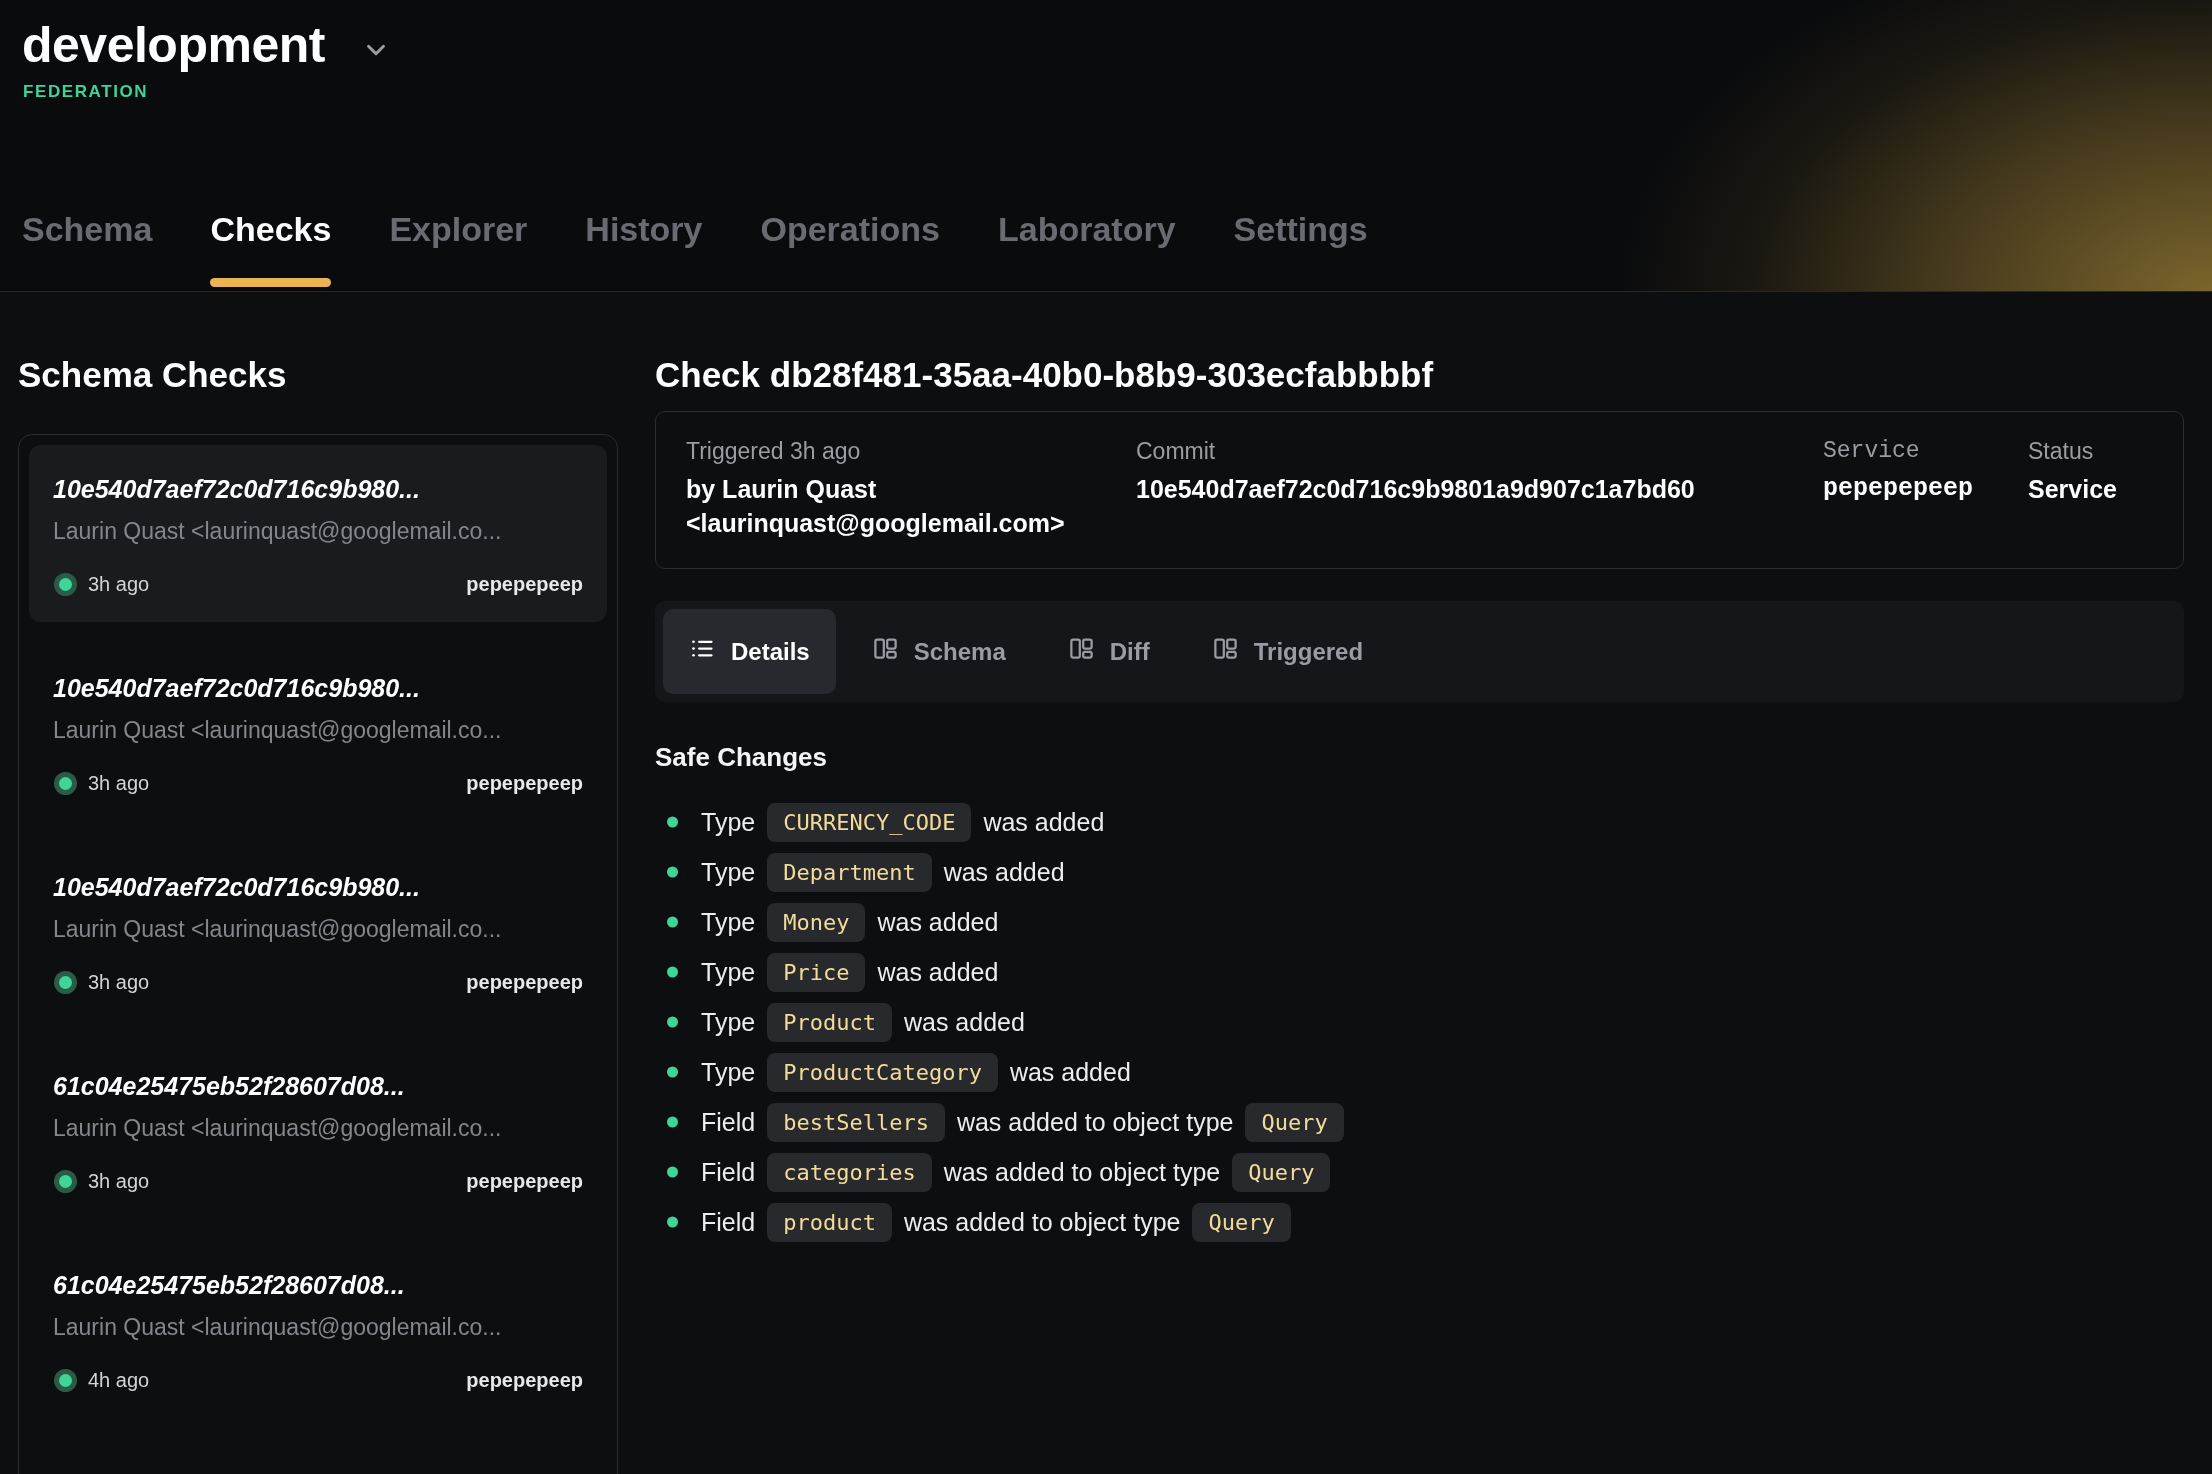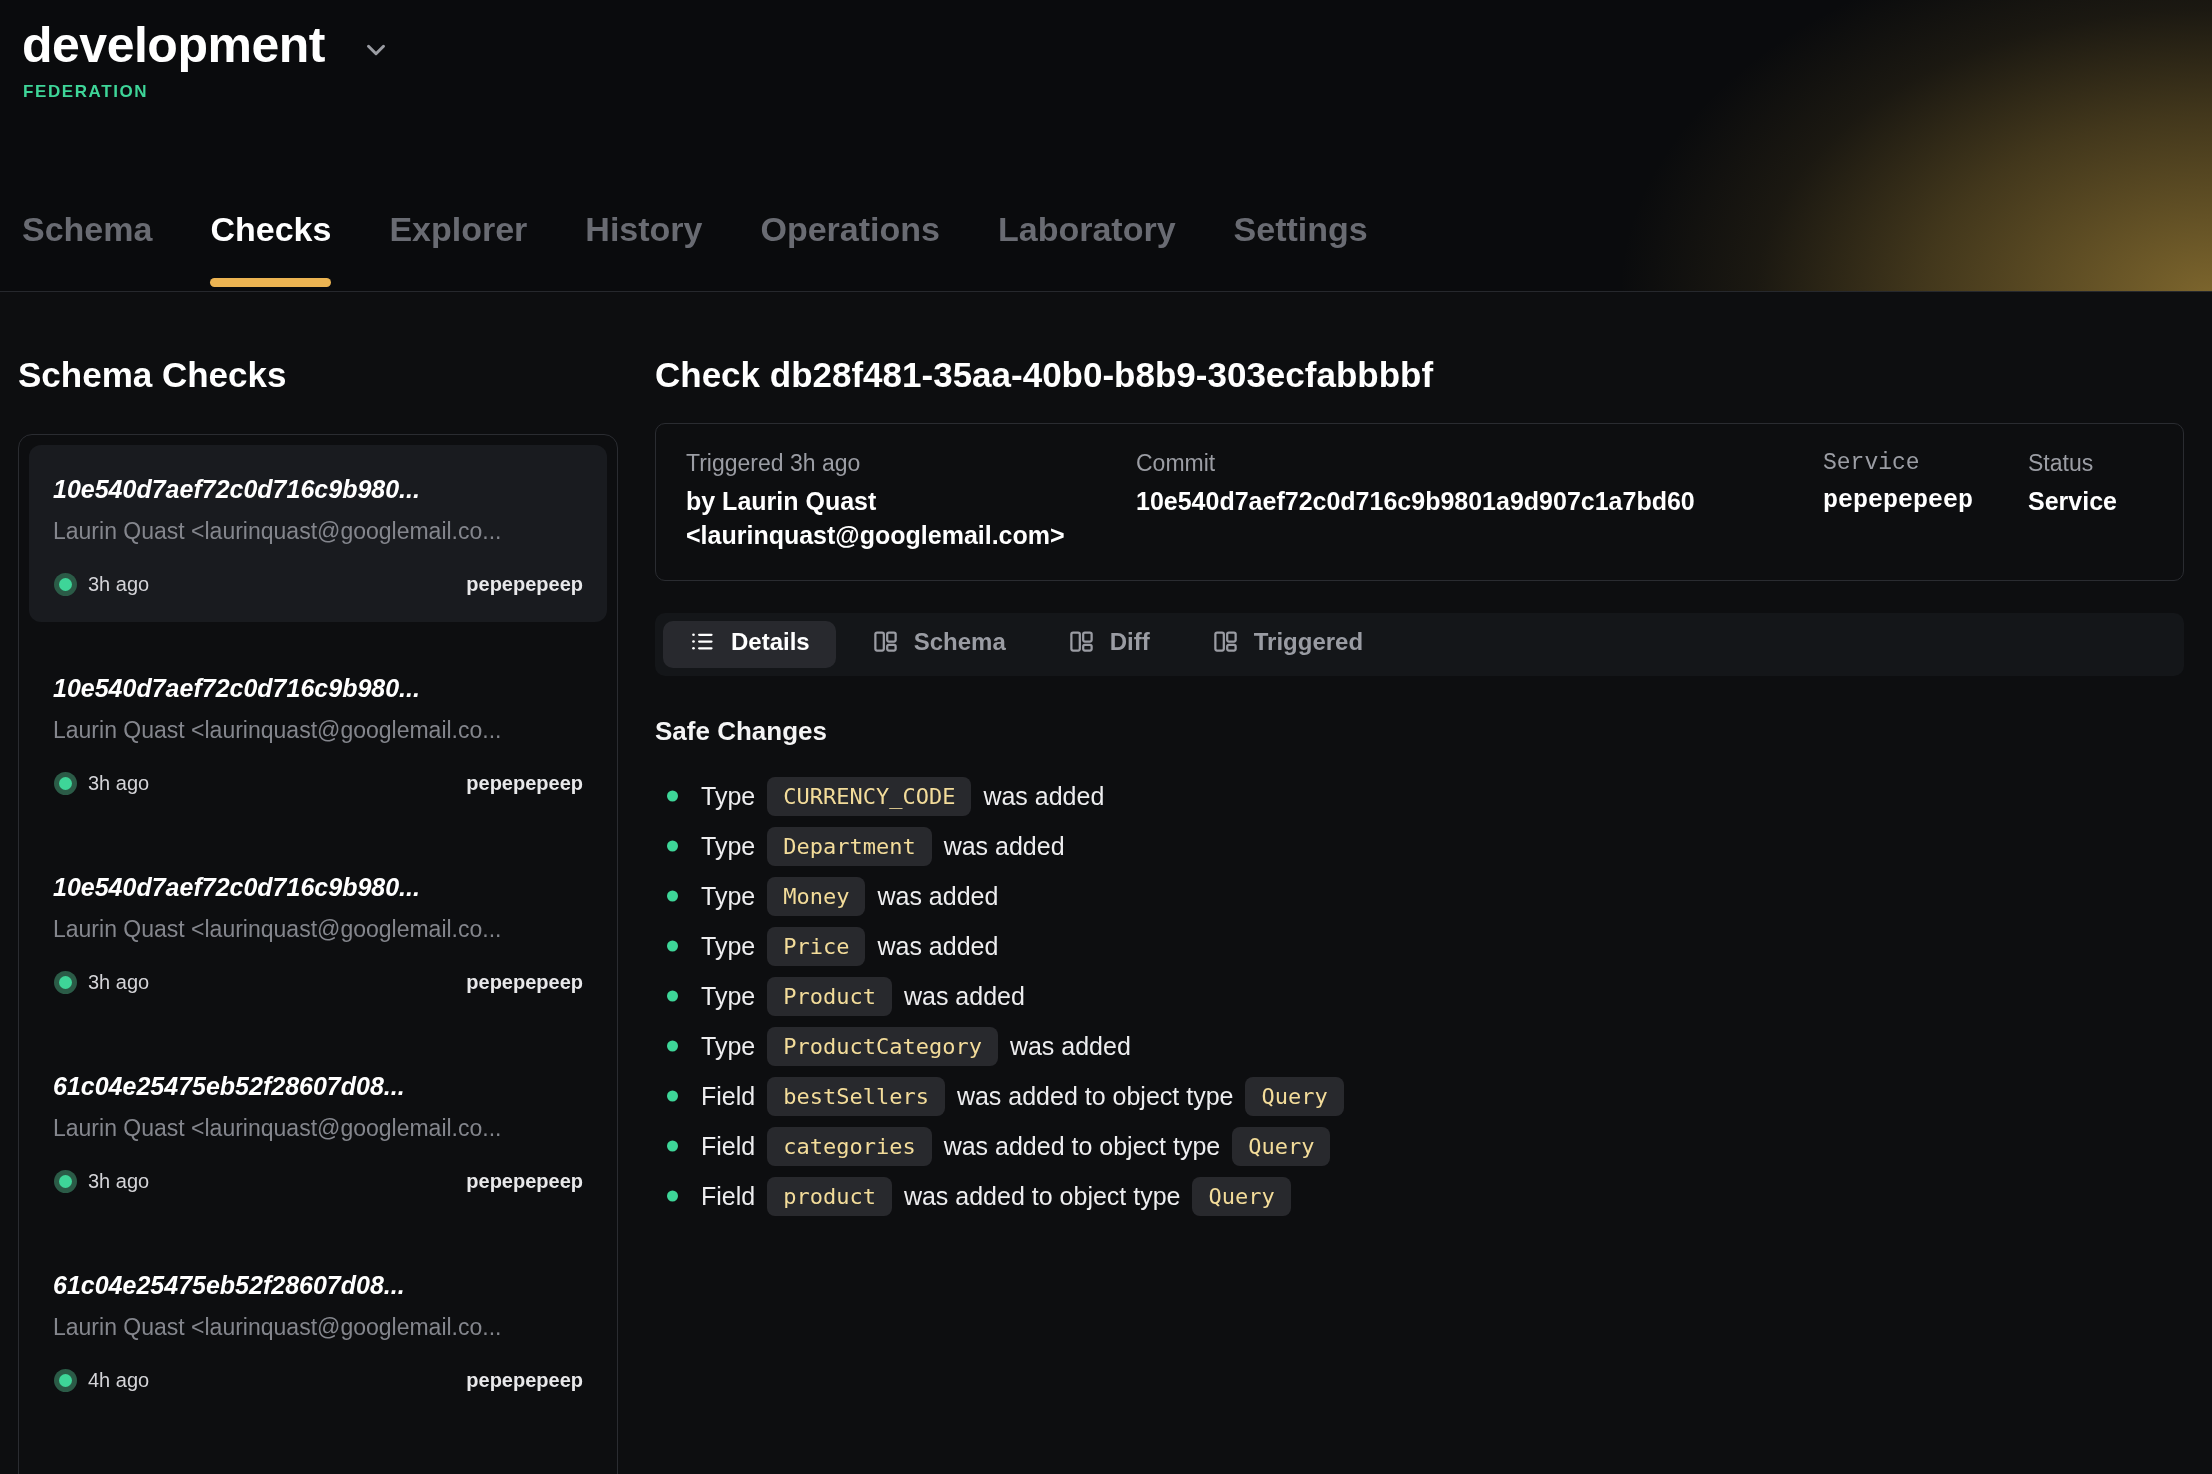--- a/index.html
+++ b/index.html
@@ -84,21 +84,21 @@
   }
   .status-dot {
     width:13px; height:13px; border-radius:50%;
     background:#3ed598; box-shadow:0 0 0 5px #2b5b47;
     margin:0 16px 0 6px; flex:none;
   }
   .check-service { margin-left:auto; font-weight:700; color:#e8e8ea; }
 
   
   .summary-card {
-    margin-top:27px;
+    margin-top:15px;
     border:1px solid #2a2c31;
     border-radius:10px;
     padding:24px 30px 28px 30px;
     display:flex;
   }
   .sum-col .sum-label { font-size:23px; color:#9b9da4; line-height:30px; }
   .sum-col .sum-value { margin-top:6px; font-size:25px; font-weight:700; color:#fff; line-height:34px; }
   .col-triggered { width:450px; flex:none; }
   .col-commit   { flex:1; min-width:0; }
   .col-service  { width:205px; flex:none;font-family:Liberation Mono, monospace; }
@@ -106,25 +106,25 @@
 
   
   .view-tabs {
     margin-top:32px;
     background:#141619;
     border-radius:10px;
     padding:8px;
     display:flex; align-items:center; gap:10px;
   }
   .view-tab {
-    display:flex; gap:15px;
+    display:flex; align-items:center; gap:15px;
     border:none; background:transparent;
     font-family:inherit;
     font-size:24px; font-weight:600; color:#9a9ca3;
-    padding:7px 26px; border-radius:10px; cursor:pointer;
+    padding:26px 26px; border-radius:10px; cursor:pointer;
   }
   .view-tab.active { background:#28292e; color:#fff; }
   .view-tab svg { flex:none; }
 
   
   .safe-title { margin-top:40px; font-size:26px; font-weight:600; color:#f4f4f5; }
   .changes-list { margin-top:26px; list-style:none; }
   .change-row {
     position:relative;
     padding-left:46px;

